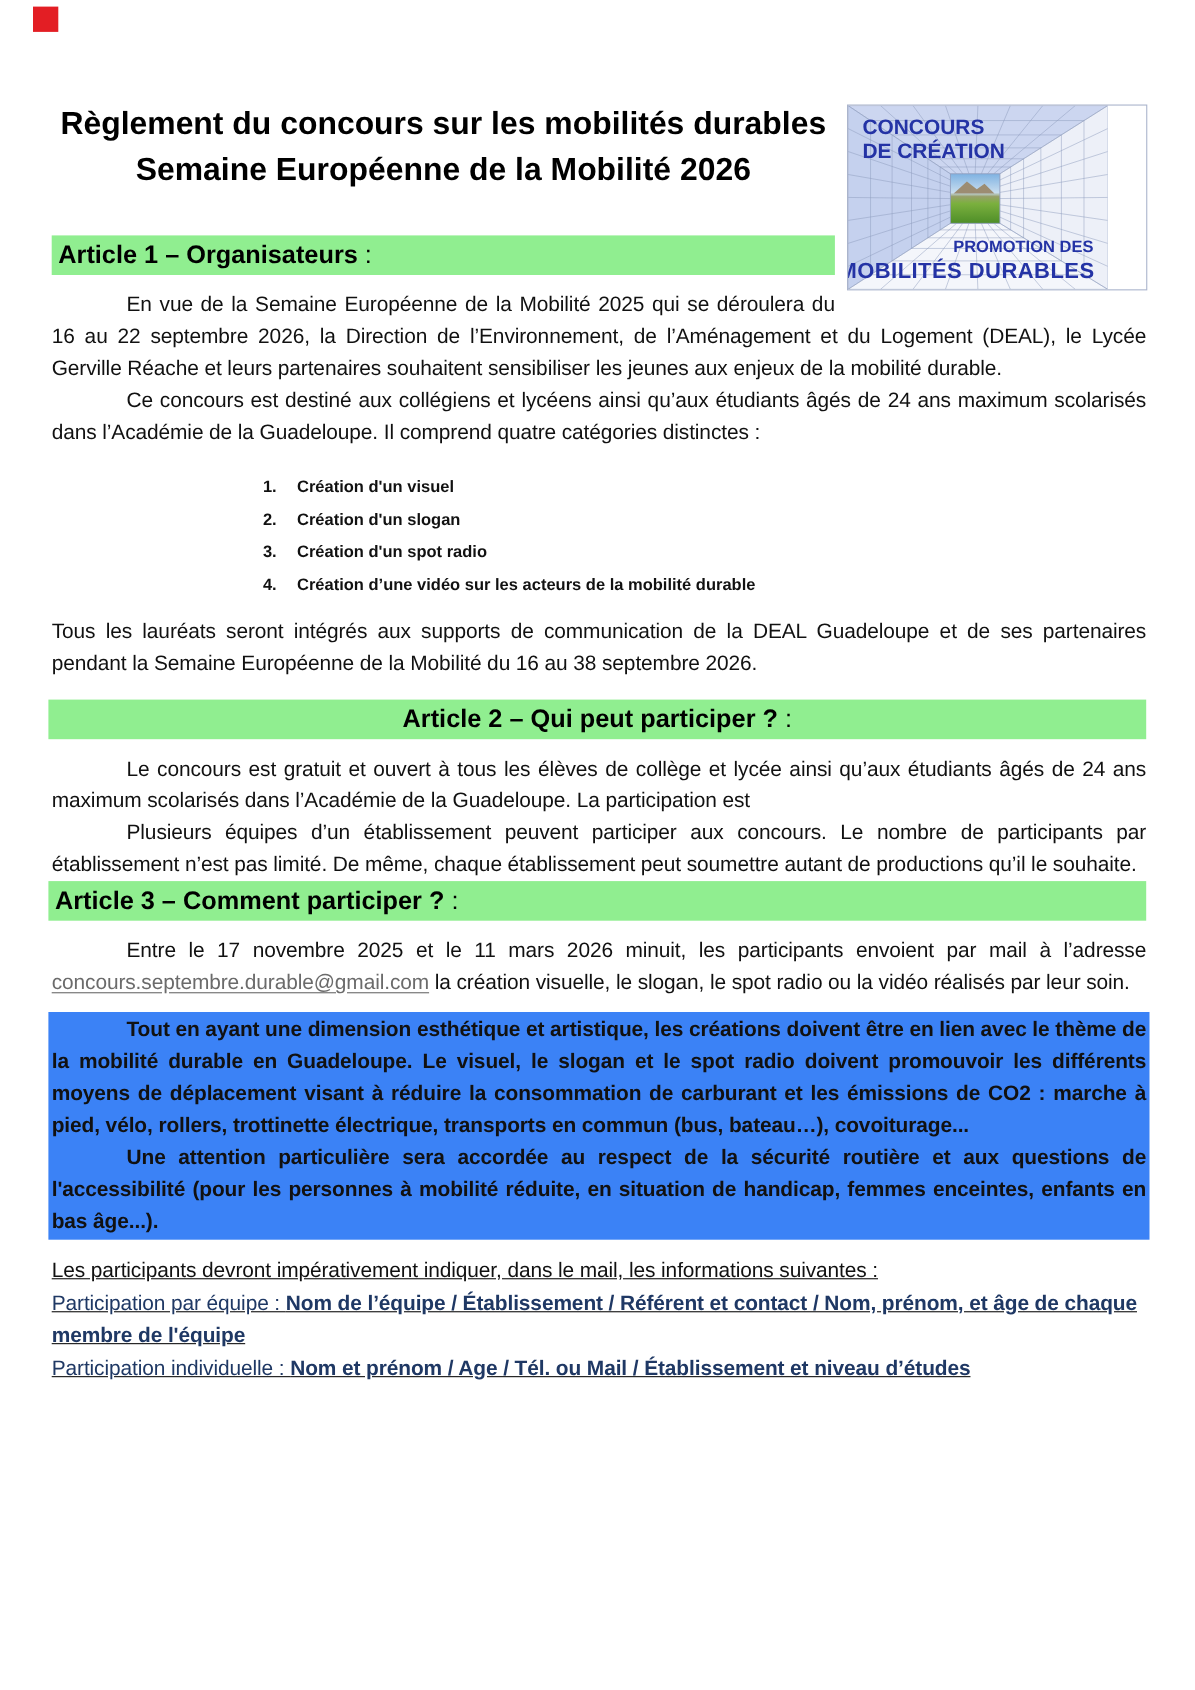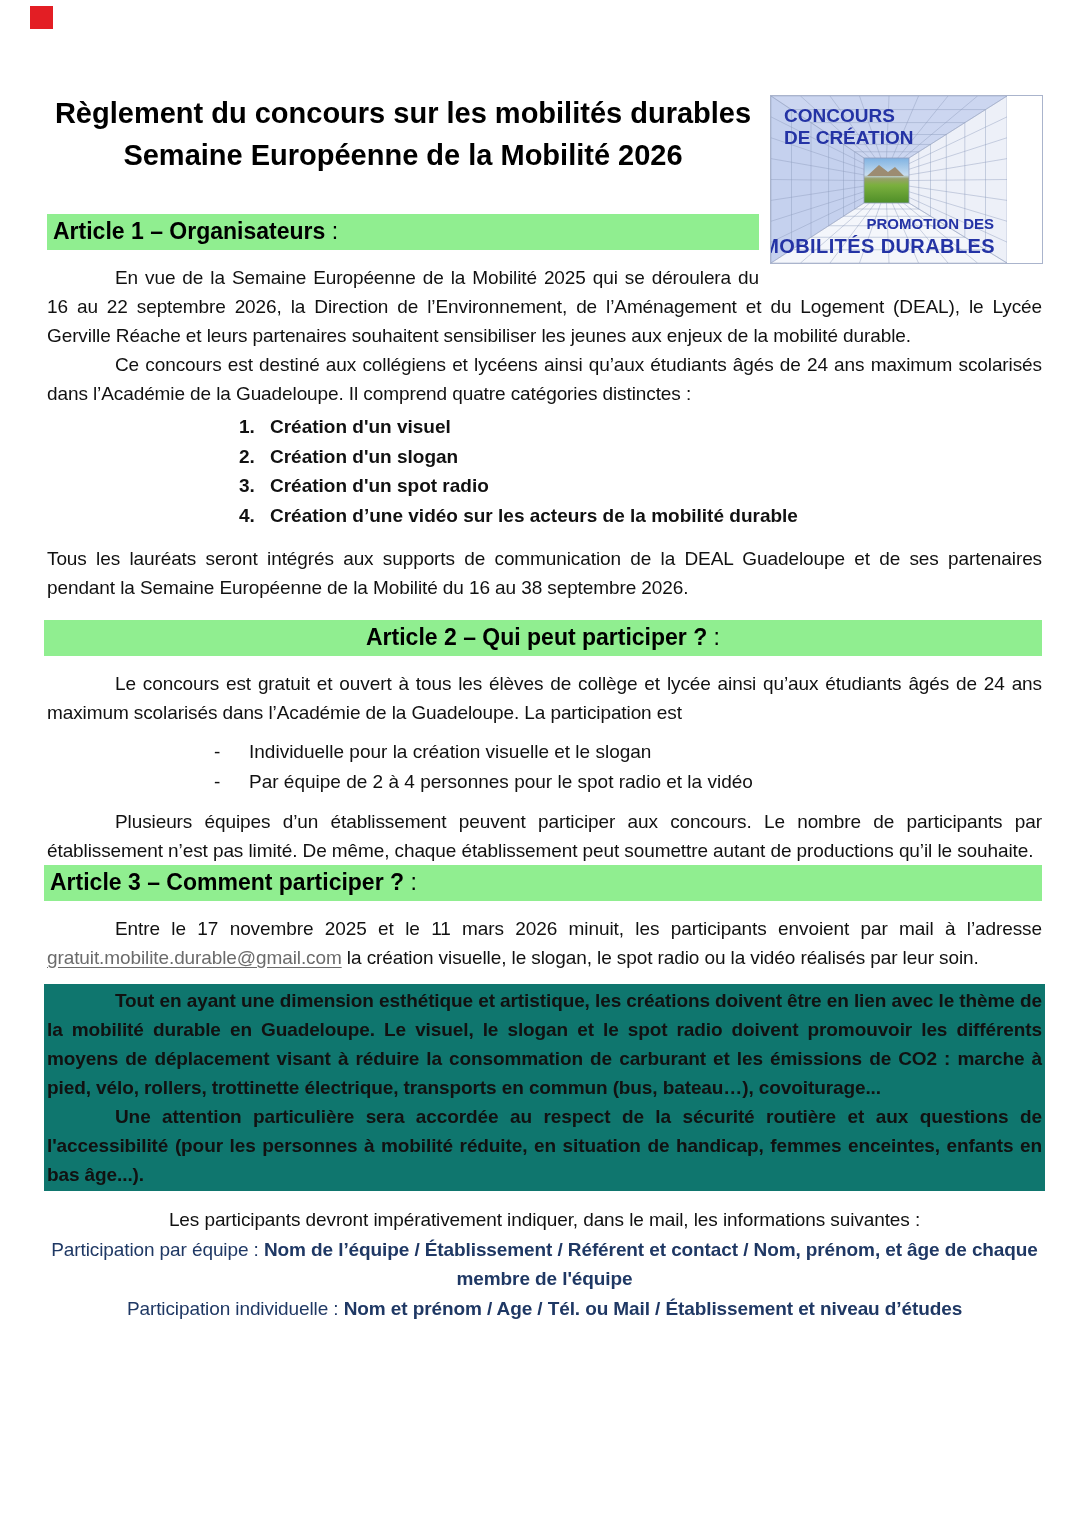--- a/index.html
+++ b/index.html
@@ -45,35 +45,35 @@
   h2.mt1{margin-top:18px;text-align:center;}
   h2.mt2{}
   
   p.body{
     margin:0;
     font-size:19px;line-height:29px;letter-spacing:-0.1px;
     text-align:justify;
   }
   p.indent{text-indent:68px;}
   
-  .num-list{margin:4px 0 14px 192px;font-weight:bold;font-size:19px;line-height:29.5px;}
+  .num-list{margin:20px 0 14px 192px;font-weight:bold;font-size:15px;line-height:29.5px;}
   .num-list .num{display:inline-block;width:31px;}
   .dash-list{margin:10px 0 10px 163px;font-size:19px;line-height:30px;}
   .dash-list .dash{display:inline-block;width:35px;padding-left:4px;}
   
   a.email{color:#6b6b6b;text-decoration:underline;text-underline-offset:3px;}
   
   .callout{
     margin:12px -3px 0 -3px;
     padding:2px 3px;
-    background:#0f766e;
+    background:#3b82f6;
   }
   .callout p.body{font-weight:bold;}
   
-  .mail-info{margin-top:14px;text-align:center;font-size:19px;line-height:29.5px;letter-spacing:-0.1px;}
+  .mail-info{margin-top:14px;font-size:19px;line-height:29.5px;letter-spacing:-0.1px;text-decoration:underline;}
   .mail-info .blue{color:#1f3864;}
   .mail-info .blue b{font-weight:bold;}
 </style>
 </head>
 <body>
 
 <div class="page">
 
   <div class="red-marker"></div>
 
@@ -166,30 +166,26 @@
       <div><span class="num">3.</span><span>Création d'un spot radio</span></div>
       <div><span class="num">4.</span><span>Création d’une vidéo sur les acteurs de la mobilité durable</span></div>
     </div>
 
     <p class="body">Tous les lauréats seront intégrés aux supports de communication de la DEAL Guadeloupe et de ses partenaires pendant la Semaine Européenne de la Mobilité du 16 au 38 septembre 2026.</p>
 
     <h2 class="article mt1" style="background:#90ee90;"><span>Article 2 – Qui peut participer ?</span><span class="colon"> :</span></h2>
 
     <p class="body indent">Le concours est gratuit et ouvert à tous les élèves de collège et lycée ainsi qu’aux étudiants âgés de 24 ans maximum scolarisés dans l’Académie de la Guadeloupe. La participation est</p>
 
-    <div class="dash-list">
-      <div><span class="dash">-</span><span>Individuelle pour la création visuelle et le slogan</span></div>
-      <div><span class="dash">-</span><span>Par équipe de 2 à 4 personnes pour le spot radio et la vidéo</span></div>
-    </div>
 
     <p class="body indent">Plusieurs équipes d’un établissement peuvent participer aux concours. Le nombre de participants par établissement n’est pas limité. De même, chaque établissement peut soumettre autant de productions qu’il le souhaite.</p>
 
     <h2 class="article mt2" style="background:#90ee90;"><span>Article 3 – Comment participer ?</span><span class="colon"> :</span></h2>
 
-    <p class="body indent"><span>Entre le 17 novembre 2025 et le 11 mars 2026 minuit, les participants envoient par mail à l’adresse </span><a class="email" href="#">gratuit.mobilite.durable@gmail.com</a><span> la création visuelle, le slogan, le spot radio ou la vidéo réalisés par leur soin.</span></p>
+    <p class="body indent"><span>Entre le 17 novembre 2025 et le 11 mars 2026 minuit, les participants envoient par mail à l’adresse </span><a class="email" href="#">concours.septembre.durable@gmail.com</a><span> la création visuelle, le slogan, le spot radio ou la vidéo réalisés par leur soin.</span></p>
 
     <div class="callout">
       <p class="body indent">Tout en ayant une dimension esthétique et artistique, les créations doivent être en lien avec le thème de la mobilité durable en Guadeloupe. Le visuel, le slogan et le spot radio doivent promouvoir les différents moyens de déplacement visant à réduire la consommation de carburant et les émissions de CO2 : marche à pied, vélo, rollers, trottinette électrique, transports en commun (bus, bateau…), covoiturage...</p>
       <p class="body indent">Une attention particulière sera accordée au respect de la sécurité routière et aux questions de l'accessibilité (pour les personnes à mobilité réduite, en situation de handicap, femmes enceintes, enfants en bas âge...).</p>
     </div>
 
     <div class="mail-info">
       <div>Les participants devront impérativement indiquer, dans le mail, les informations suivantes :</div>
       <div class="blue"><span>Participation par équipe : </span><b>Nom de l’équipe / Établissement / Référent et contact / Nom, prénom, et âge de chaque membre de l'équipe</b></div>
       <div class="blue"><span>Participation individuelle : </span><b>Nom et prénom / Age / Tél. ou Mail / Établissement et niveau d’études</b></div>

